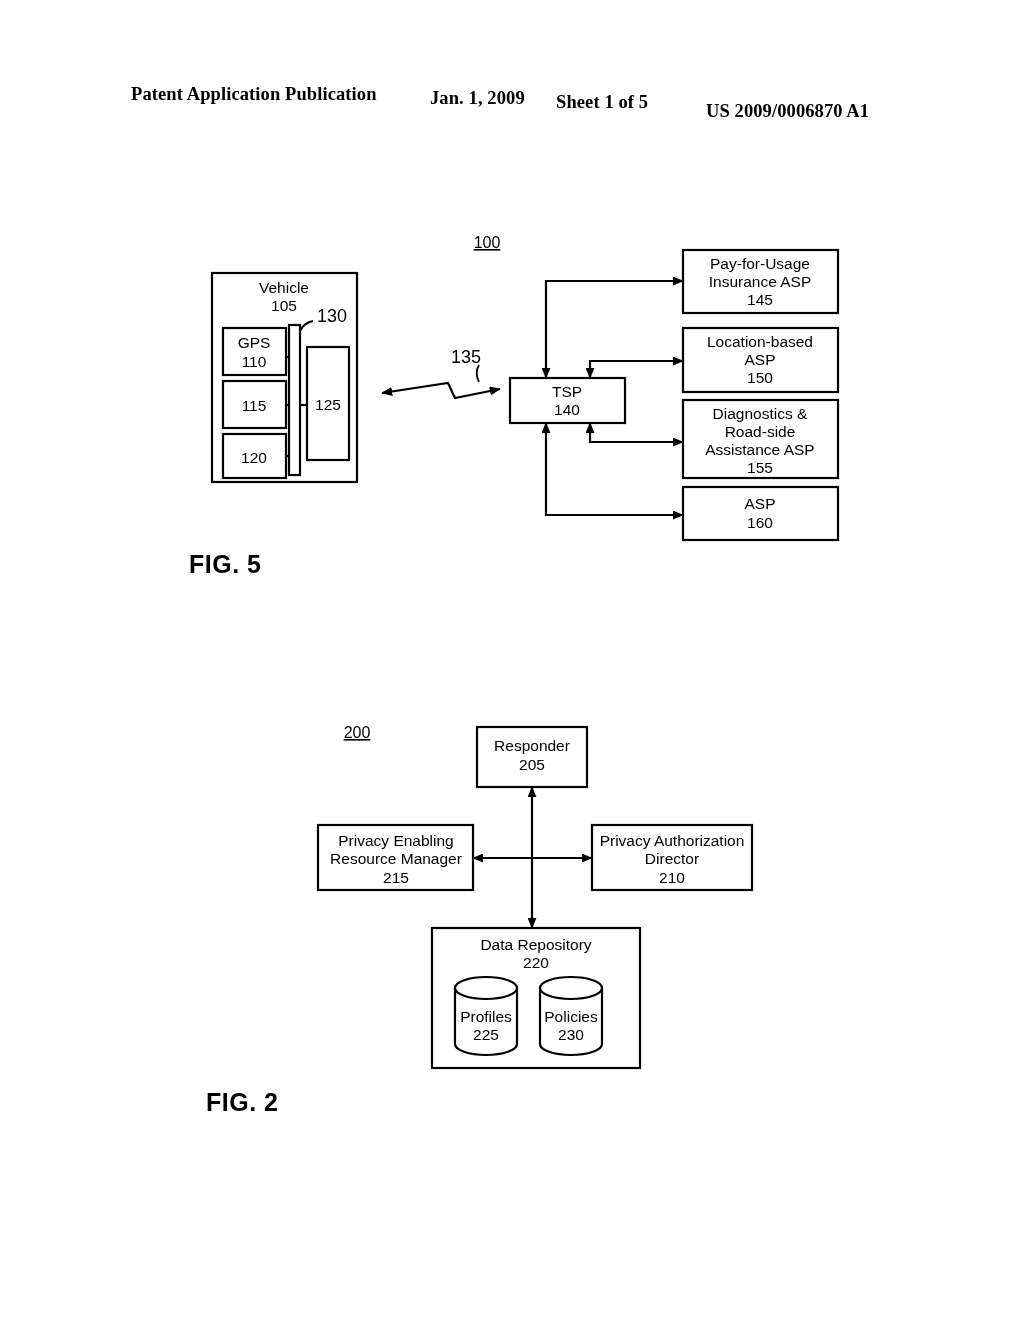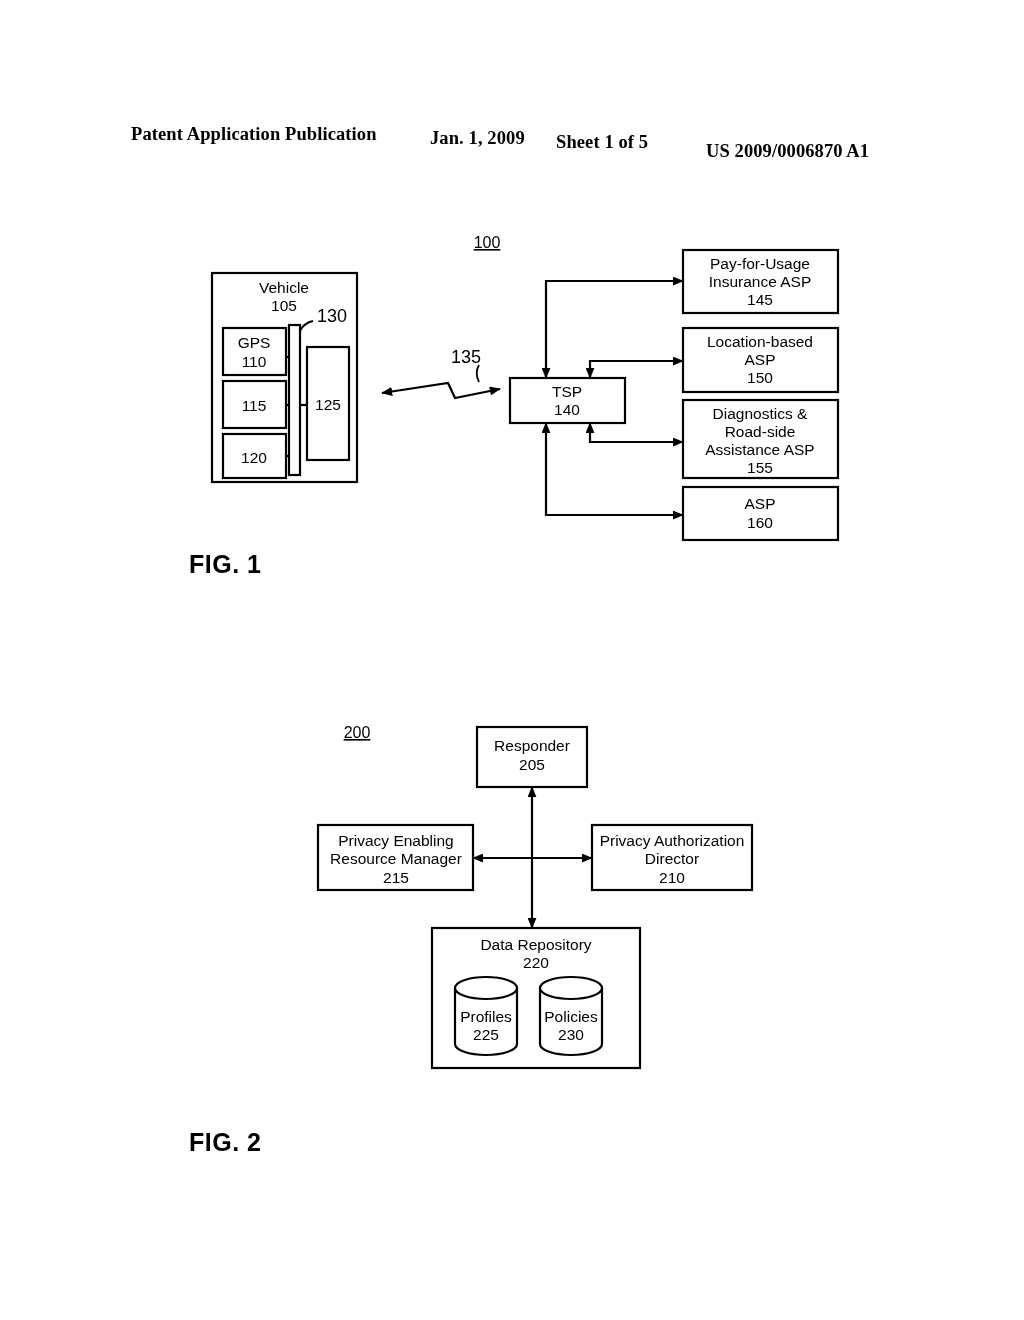--- a/index.html
+++ b/index.html
@@ -16,21 +16,20 @@
     overflow: hidden;
   }
 
   
   #page-header {
     position: absolute;
     left: 0;
     top: 84px;
     width: 1024px;
     height: 28px;
-    margin-top: 40px;
   }
   #page-header .hdr {
     position: absolute;
     font-family: "Liberation Serif", serif;
     font-weight: bold;
     font-size: 18.5px;
     white-space: nowrap;
     letter-spacing: 0.1px;
   }
   #hdr-pub   { left: 131px; top: 0; }
@@ -50,21 +49,21 @@
   
   .fig-caption {
     position: absolute;
     font-family: "Liberation Sans", sans-serif;
     font-weight: bold;
     font-size: 25px;
     letter-spacing: 0.5px;
     white-space: nowrap;
   }
   #fig1-caption { left: 189px; top: 550px; }
-  #fig2-caption { left: 189px; top: 1088px; margin-top: 40px; }
+  #fig2-caption { left: 206px; top: 1088px; }
 
   
   svg text {
     font-family: "Liberation Sans", sans-serif;
     font-size: 15.5px;
     fill: #000000;
   }
   svg .callout {
     font-size: 18px;
   }
@@ -175,21 +174,21 @@
 
   <path class="conn" d="M546,163 L546,66 L683,66" marker-start="url(#ah-start)" marker-end="url(#ah)"></path>
 
   <path class="conn" d="M590,163 L590,146 L683,146" marker-start="url(#ah-start)" marker-end="url(#ah)"></path>
 
   <path class="conn" d="M590,208 L590,227 L683,227" marker-start="url(#ah-start)" marker-end="url(#ah)"></path>
 
   <path class="conn" d="M546,208 L546,300 L683,300" marker-start="url(#ah-start)" marker-end="url(#ah)"></path>
 </svg>
 
-<div class="fig-caption" id="fig1-caption">FIG. 1</div>
+<div class="fig-caption" id="fig1-caption">FIG. 5</div>
 
 <svg id="fig2-svg" width="1024" height="380" viewBox="0 0 1024 380">
   <defs>
     <marker id="ah2" markerWidth="11" markerHeight="9" refX="10.2" refY="4.5" orient="auto" markerUnits="userSpaceOnUse">
       <path d="M0,0 L11,4.5 L0,9 z" fill="#000000"></path>
     </marker>
     <marker id="ah2-start" markerWidth="11" markerHeight="9" refX="0.8" refY="4.5" orient="auto" markerUnits="userSpaceOnUse">
       <path d="M11,0 L0,4.5 L11,9 z" fill="#000000"></path>
     </marker>
   </defs>

